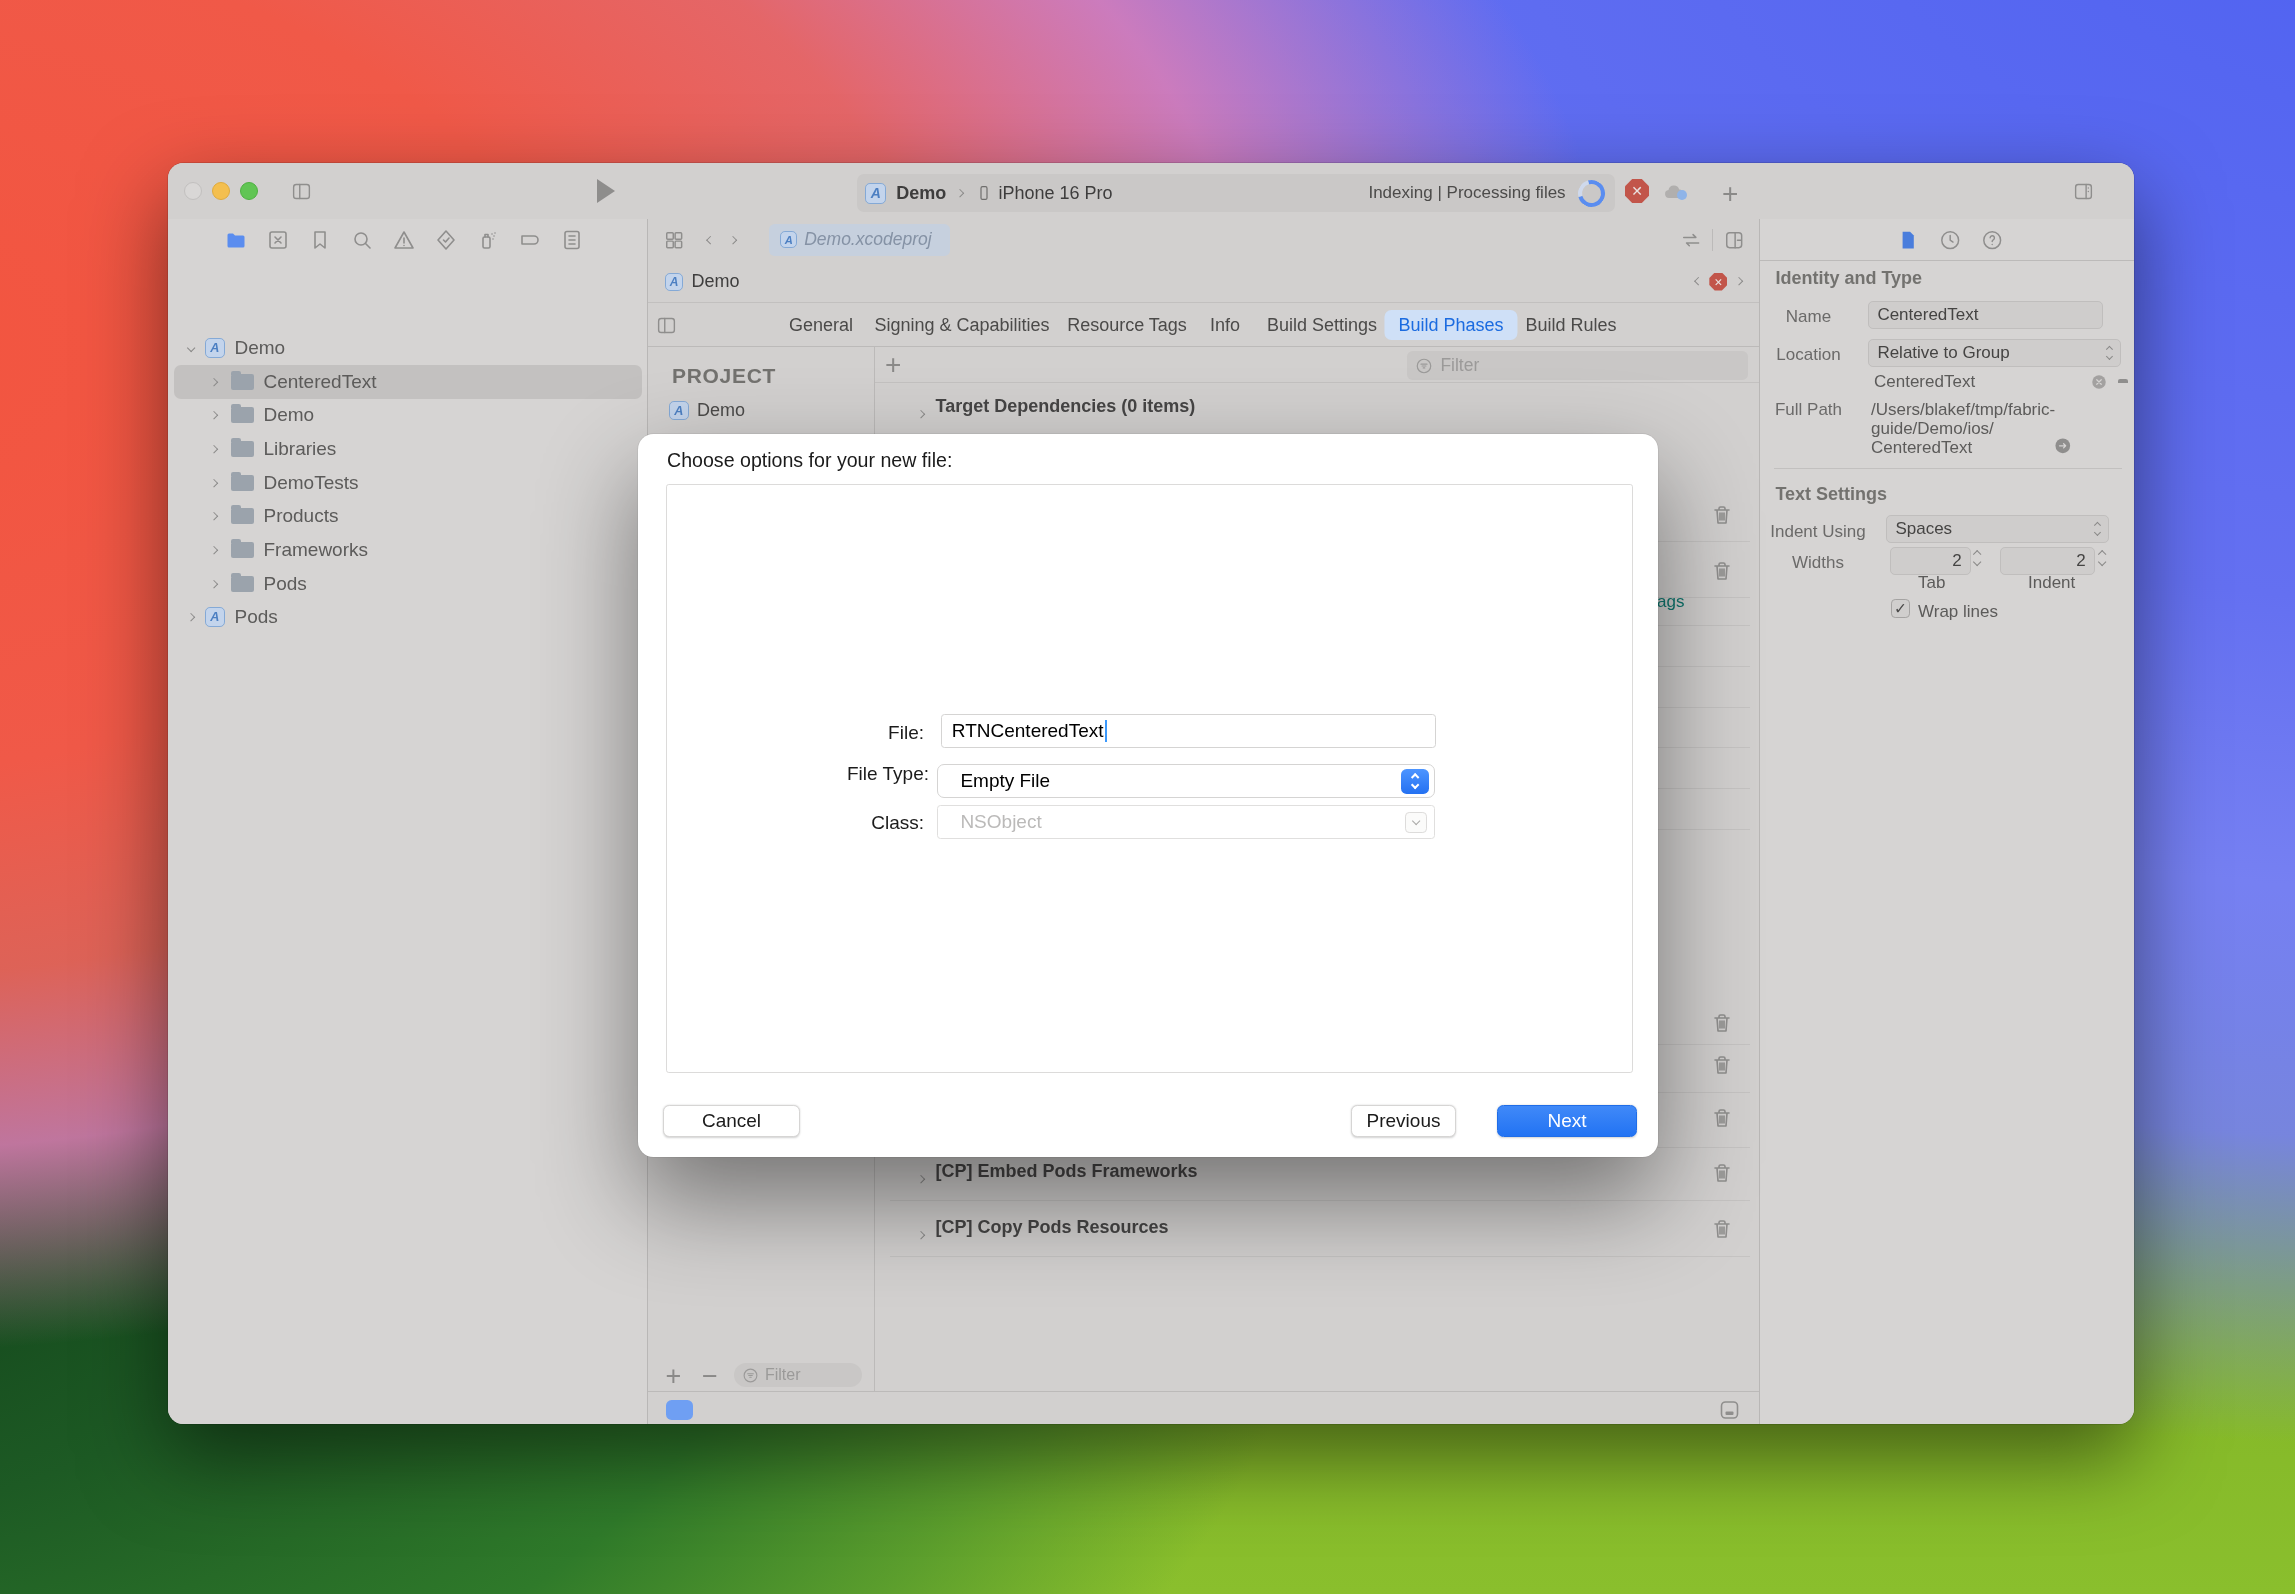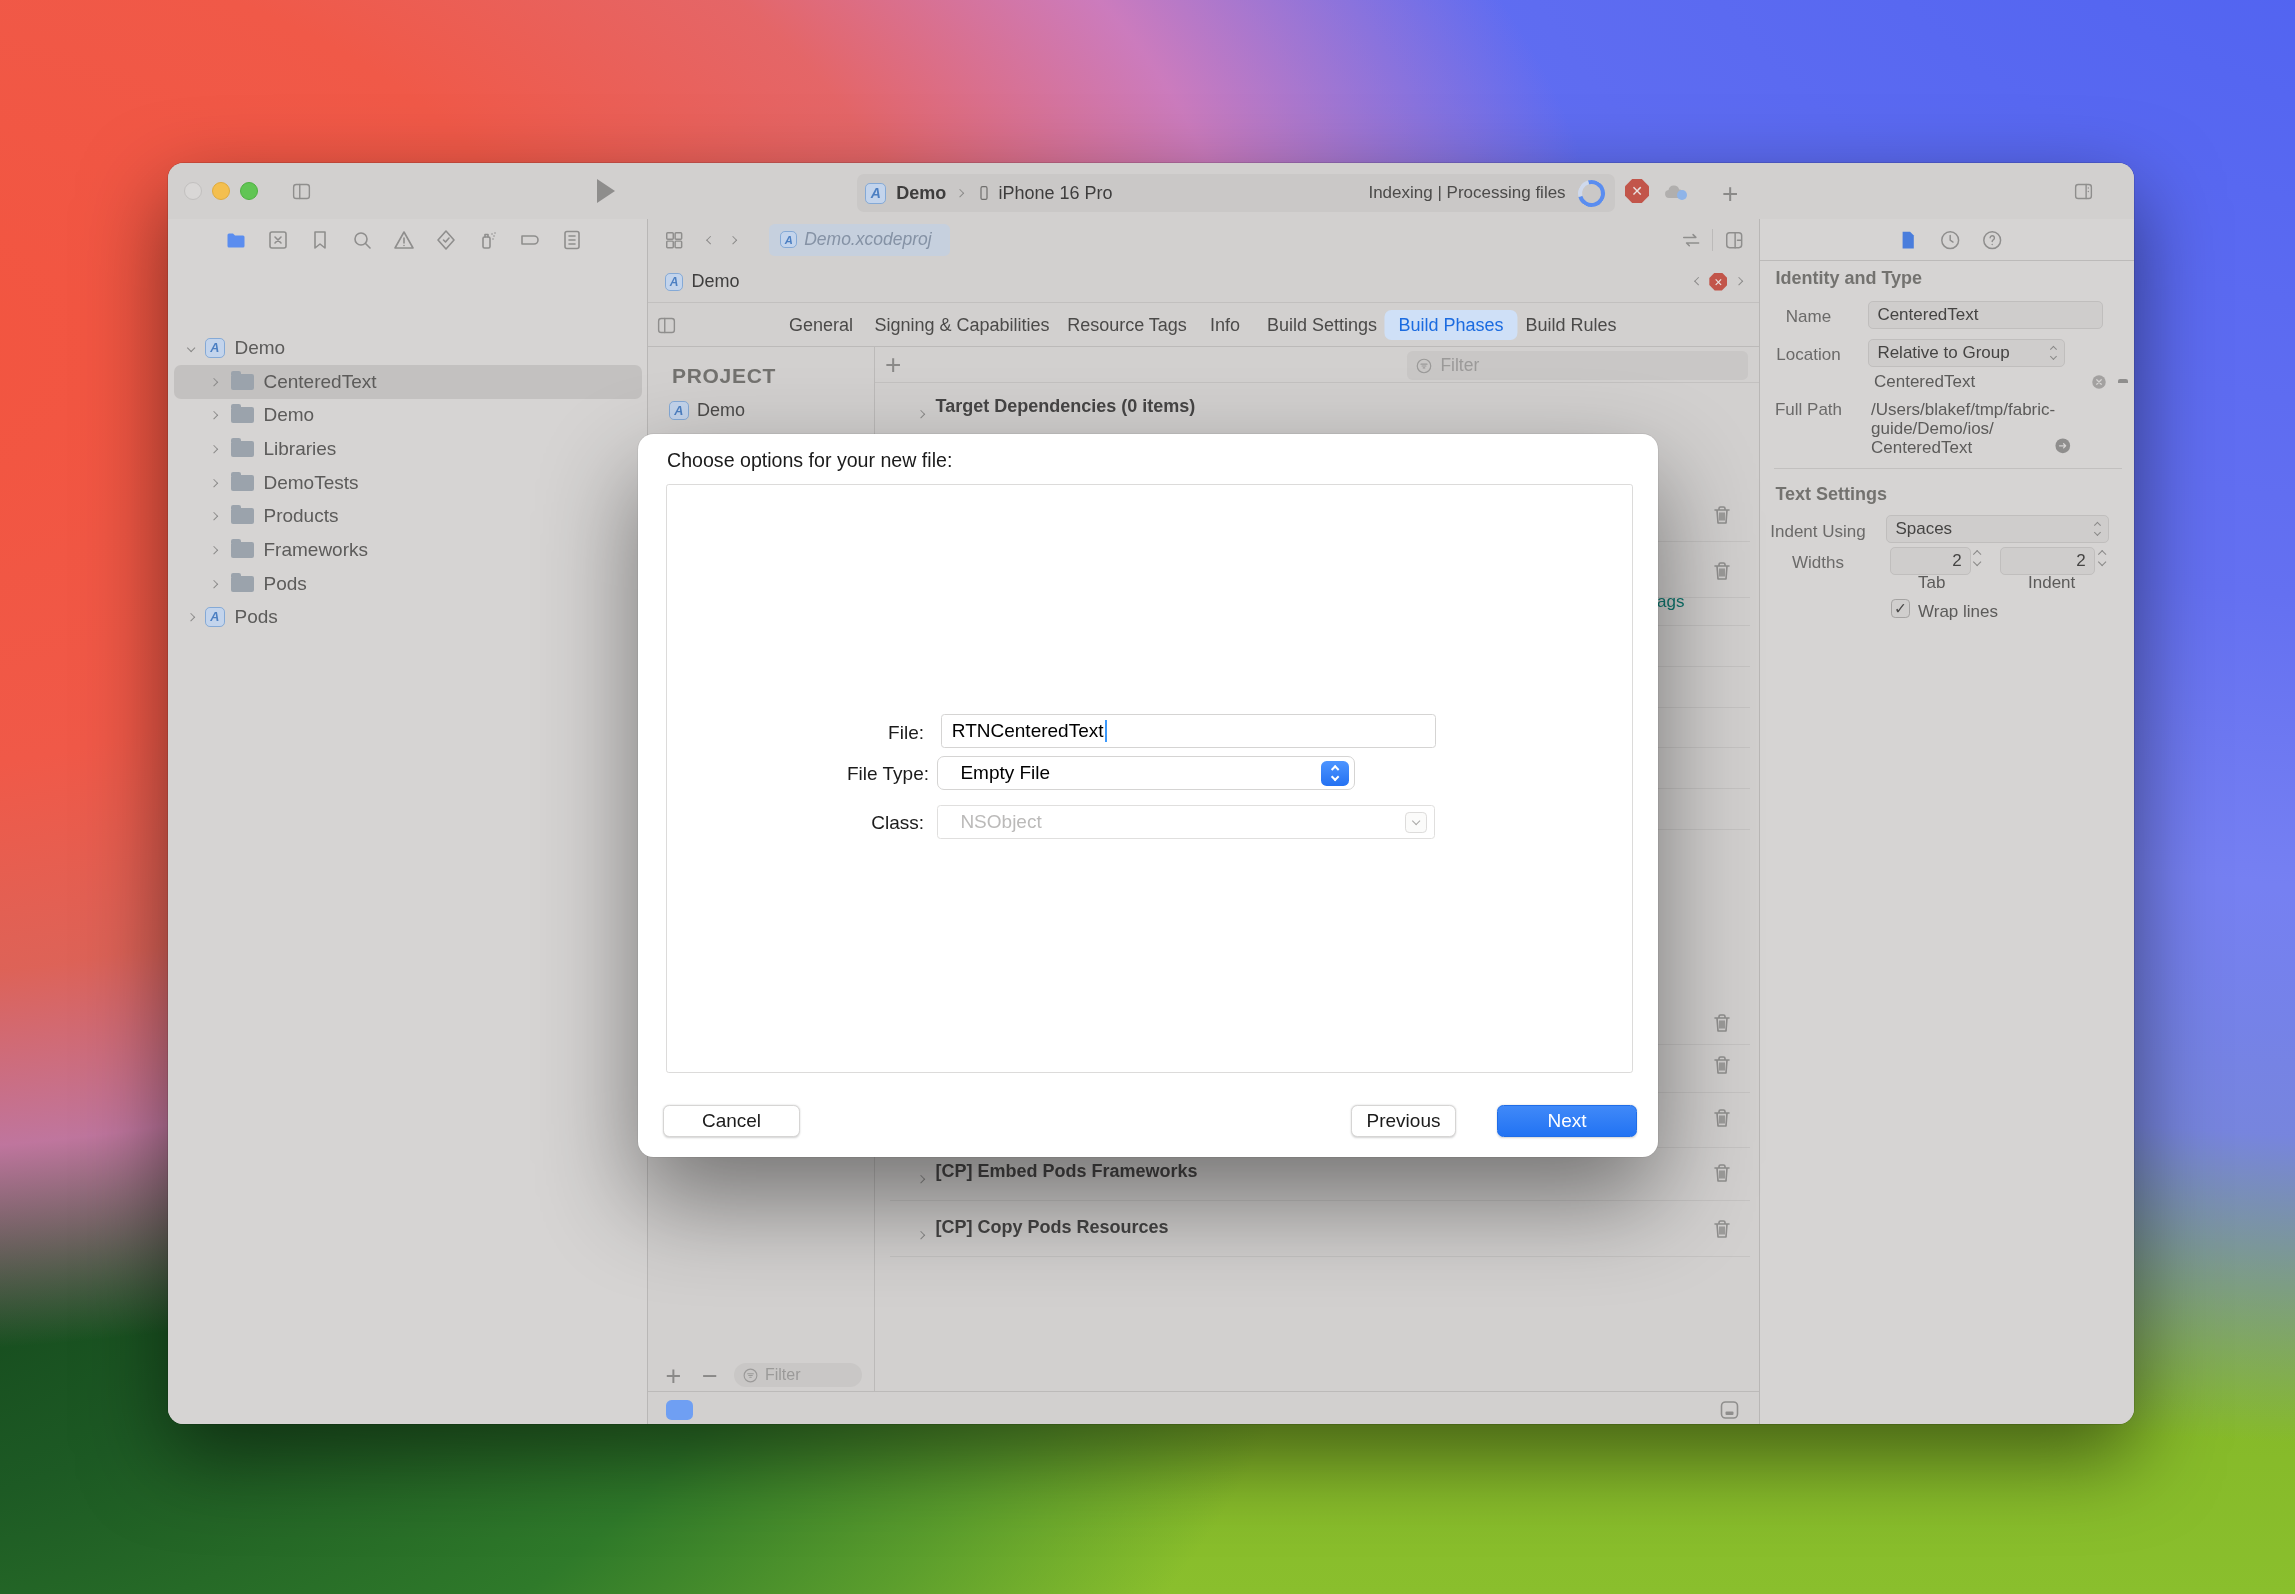--- a/index.html
+++ b/index.html
@@ -507,21 +507,21 @@
     </div>
 
     <div class="insp-h" style="top:49px">Identity and Type</div>
 
     <div class="ilabel" style="left:0;top:88px;width:97px">Name</div>
     <div class="ifield" style="left:108px;top:82px;width:235px">
       <span>CenteredText</span>
     </div>
 
     <div class="ilabel" style="left:0;top:126px;width:97px">Location</div>
-    <div class="ifield" style="left:108px;top:120px;width:197px">
+    <div class="ifield" style="left:108px;top:120px;width:253px">
       <span>Relative to Group</span>
       <span class="istepper" style="position:static;margin-left:auto">
         <span class="chev sm" style="transform:rotate(-135deg);border-width:1.4px;width:4.9px;height:4.9px"></span>
         <span class="chev sm" style="transform:rotate(45deg);border-width:1.4px;width:4.9px;height:4.9px"></span>
       </span>
     </div>
 
     <div style="position:absolute;left:114px;top:153px;display:flex;align-items:center;width:244px">
       <span>CenteredText</span>
       <span style="margin-left:auto;color:#a3a1a0">
@@ -584,21 +584,21 @@
   <div class="dlg-title">Choose options for your new file:</div>
   <div class="dlg-box"></div>
 
   <div class="dlg-label" style="left:104px;top:288px">File:</div>
   <div class="dlg-input" style="top:280px">
     <span>RTNCenteredText</span>
       <span class="caret"></span>
   </div>
 
   <div class="dlg-label" style="left:109px;top:329px">File Type:</div>
-  <div class="dlg-input" style="left:299px;top:322px;width:418px;border-radius:7px">
+  <div class="dlg-input" style="left:299px;top:330px;width:498px;border-radius:7px">
     <span style="margin-left:12.6px">Empty File</span>
     <span class="bluestep">
       <span class="chev" style="transform:rotate(-135deg)"></span>
       <span class="chev" style="transform:rotate(45deg)"></span>
     </span>
   </div>
 
   <div class="dlg-label" style="left:104px;top:378px">Class:</div>
   <div class="dlg-input" style="left:299px;top:371px;width:498px;border-color:#e0dfde">
     <span style="margin-left:12.6px;color:#bbbab9">NSObject</span>

